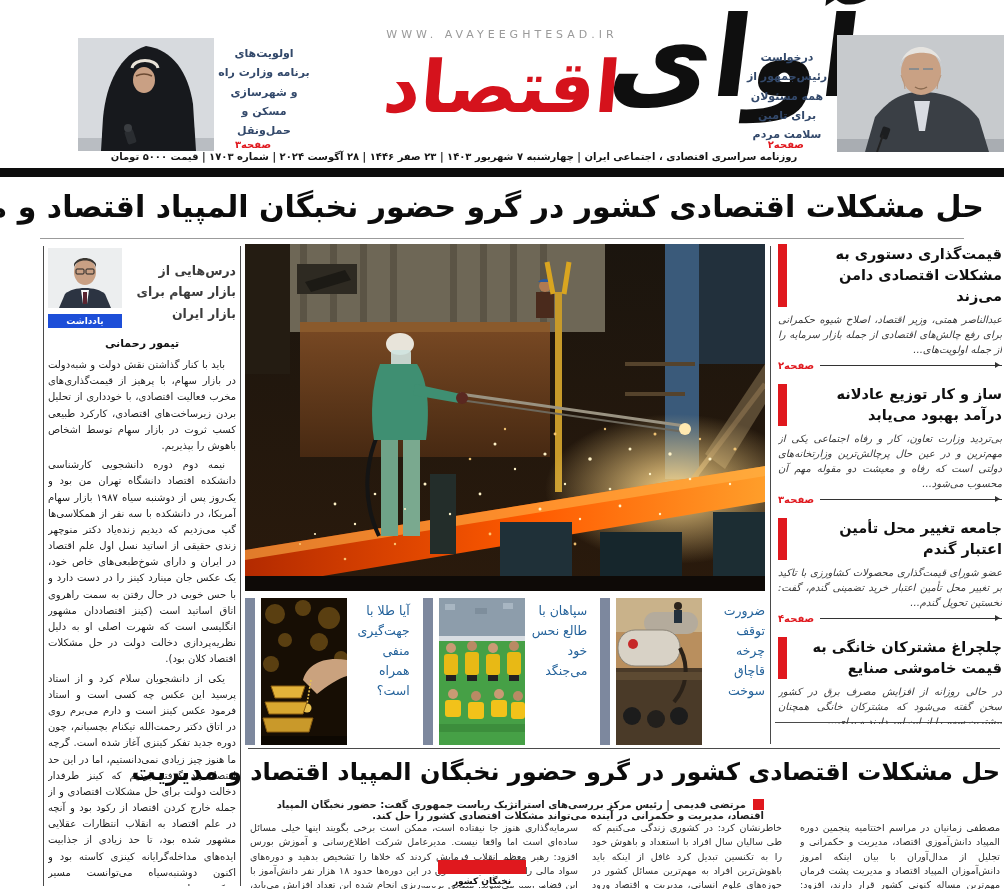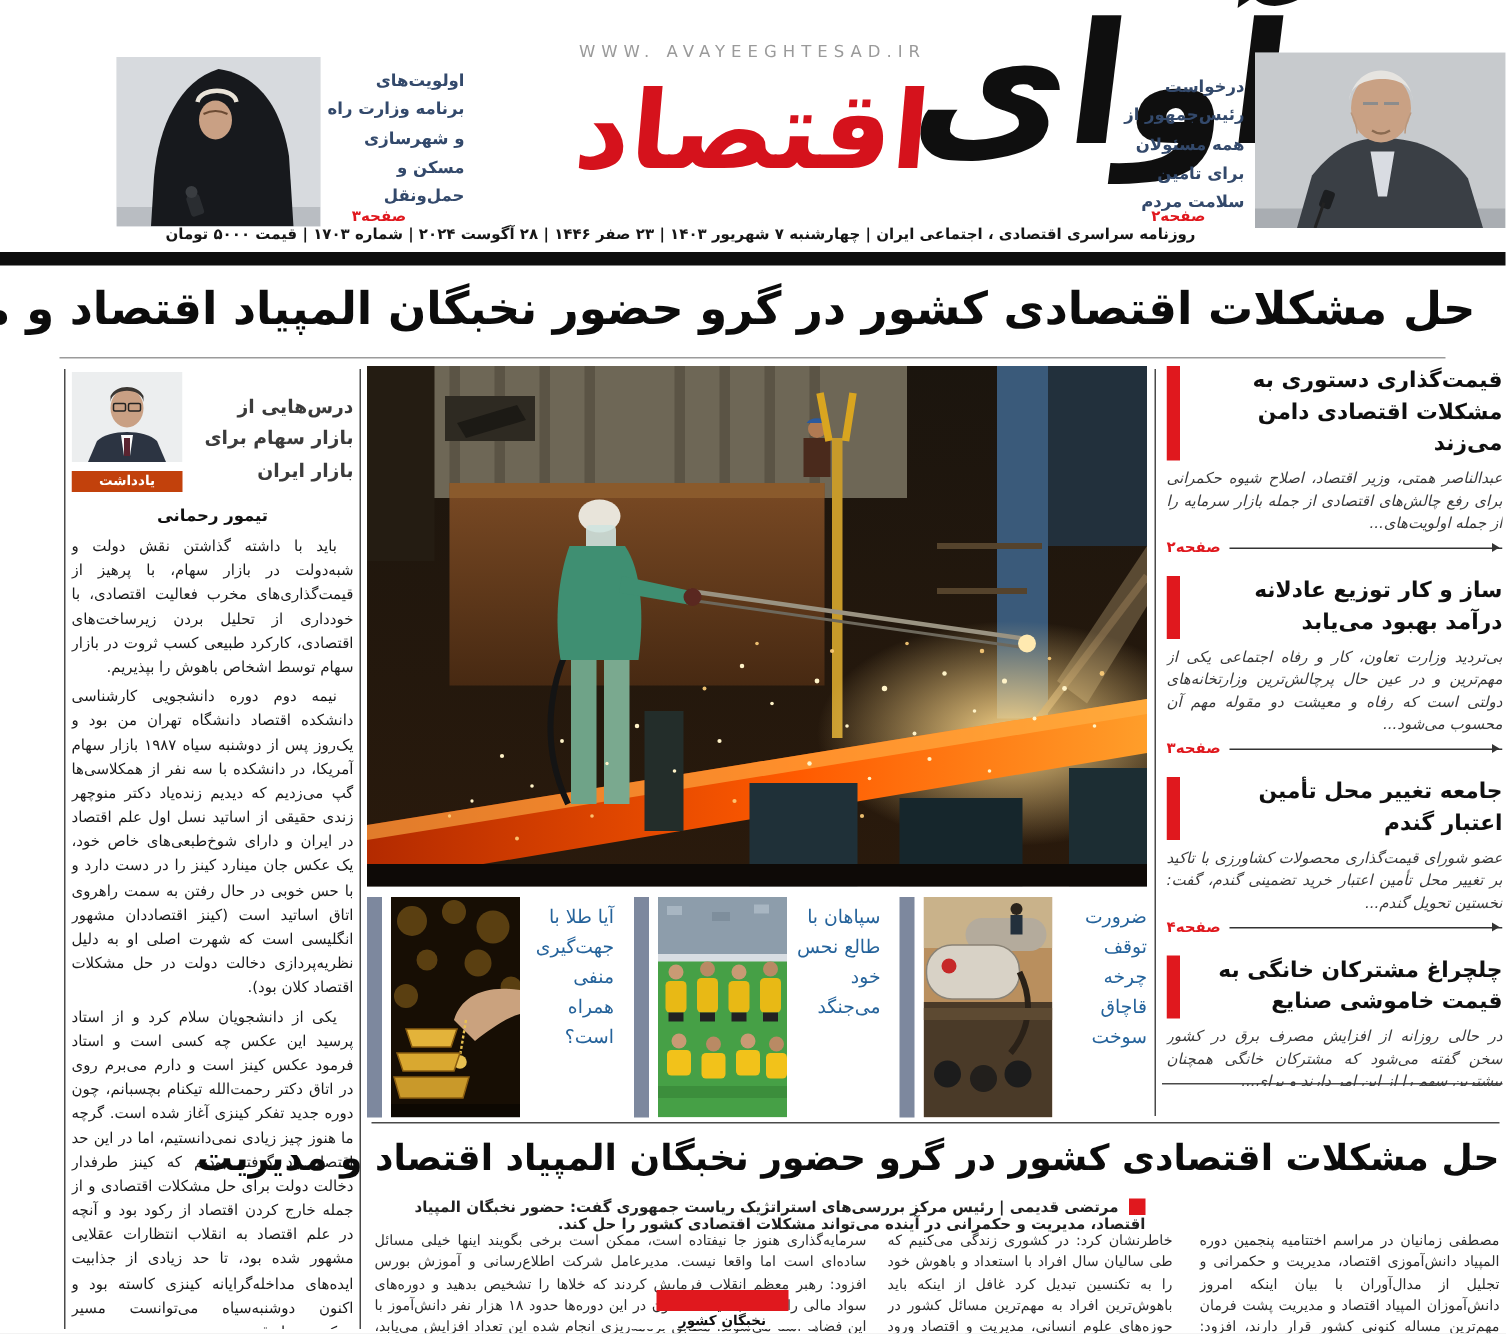--- a/index.html
+++ b/index.html
@@ -8,39 +8,39 @@
   .abs{position:absolute;}
 
   
   .website{top:28px;left:0;width:1004px;text-align:center;font-size:11px;letter-spacing:4px;
            color:#9a9a9a;direction:ltr;font-family:"DejaVu Sans",sans-serif;}
   .logo-black{top:-4px;left:570px;width:330px;font-size:112px;font-weight:bold;color:#0f0f0f;
               transform:skewX(-7deg);line-height:1.1;text-align:center;}
   .logo-red{top:44px;left:352px;width:300px;font-size:72px;font-weight:bold;color:#d5121c;
             transform:skewX(-5deg);line-height:1.2;text-align:center;}
   .m-photo{overflow:hidden;background:#d5d8db;}
-  .kicker{font-size:11px;font-weight:bold;color:#33496b;line-height:1.75;text-align:right;}
+  .kicker{font-size:11px;font-weight:bold;color:#33496b;line-height:1.75;text-align:center;}
   .pageref-red{font-size:10px;font-weight:bold;color:#e0181e;}
   .dateline{top:151px;left:0;width:908px;text-align:center;font-size:10px;font-weight:bold;color:#161616;}
   .black-bar{top:168px;left:0;width:1004px;height:9px;background:#0d0d0d;}
 
   
   .main-headline{top:183px;left:20px;width:964px;text-align:center;font-size:30px;font-weight:900;
                  color:#0c0c0c;line-height:1.6;letter-spacing:-1px;white-space:nowrap;}
   .headline-rule{top:238px;left:40px;width:924px;height:1px;background:#9b9b9b;}
 
   
   .v-rule{width:1px;background:#4a4a4a;}
   .h-rule{height:1px;background:#4a4a4a;}
 
   
   .opinion{left:48px;top:248px;width:188px;height:638px;overflow:hidden;}
   .op-head{display:flex;direction:ltr;gap:6px;}
   .op-photo-wrap{width:74px;flex:0 0 74px;}
-  .op-tag{background:#c2410c;color:#fff;font-size:9px;font-weight:bold;text-align:center;
+  .op-tag{background:#1d4ed8;color:#fff;font-size:9px;font-weight:bold;text-align:center;
           padding:2px 4px;margin-top:2px;}
   .op-title{flex:1;direction:rtl;text-align:right;font-size:12.5px;font-weight:bold;color:#3c3c3c;
             line-height:1.7;padding-top:12px;}
   .op-author{text-align:center;font-size:11px;font-weight:bold;color:#111;margin:9px 0 7px;}
   .op-body{font-size:10px;line-height:1.62;color:#1c1c1c;text-align:justify;}
   .op-body p{margin:0 0 3px;text-indent:11px;}
 
   
   .right-col{left:778px;top:244px;width:224px;height:480px;overflow:hidden;display:flex;
              flex-direction:column;}
@@ -147,21 +147,21 @@
           <path d="M26,20 C27,10 47,10 48,20 L48,16 C44,8 30,8 26,16 Z" fill="#3a3632"></path>
           <rect x="28" y="21" width="8" height="5" rx="1" fill="none" stroke="#222" stroke-width="1"></rect>
           <rect x="38" y="21" width="8" height="5" rx="1" fill="none" stroke="#222" stroke-width="1"></rect>
         </svg>
         <div class="op-tag">یادداشت</div>
       </div>
       <div class="op-title">درس‌هایی از بازار سهام برای بازار ایران</div>
     </div>
     <div class="op-author">تیمور رحمانی</div>
     <div class="op-body">
-      <p>باید با داشته گذاشتن نقش دولت و شبه‌دولت در بازار سهام، با پرهیز از قیمت‌گذاری‌های مخرب فعالیت اقتصادی، با خودداری از تحلیل بردن زیرساخت‌های اقتصادی، کارکرد طبیعی کسب ثروت در بازار سهام توسط اشخاص باهوش را بپذیریم.</p>
+      <p>باید با کنار گذاشتن نقش دولت و شبه‌دولت در بازار سهام، با پرهیز از قیمت‌گذاری‌های مخرب فعالیت اقتصادی، با خودداری از تحلیل بردن زیرساخت‌های اقتصادی، کارکرد طبیعی کسب ثروت در بازار سهام توسط اشخاص باهوش را بپذیریم.</p>
       <p>نیمه دوم دوره دانشجویی کارشناسی دانشکده اقتصاد دانشگاه تهران من بود و یک‌روز پس از دوشنبه سیاه ۱۹۸۷ بازار سهام آمریکا، در دانشکده با سه نفر از همکلاسی‌ها گپ می‌زدیم که دیدیم زنده‌یاد دکتر منوچهر زندی حقیقی از اساتید نسل اول علم اقتصاد در ایران و دارای شوخ‌طبعی‌های خاص خود، یک عکس جان مینارد کینز را در دست دارد و با حس خوبی در حال رفتن به سمت راهروی اتاق اساتید است (کینز اقتصاددان مشهور انگلیسی است که شهرت اصلی او به دلیل نظریه‌پردازی دخالت دولت در حل مشکلات اقتصاد کلان بود).</p>
       <p>یکی از دانشجویان سلام کرد و از استاد پرسید این عکس چه کسی است و استاد فرمود عکس کینز است و دارم می‌برم روی در اتاق دکتر رحمت‌الله تیکنام بچسبانم، چون دوره جدید تفکر کینزی آغاز شده است. گرچه ما هنوز چیز زیادی نمی‌دانستیم، اما در این حد اقتصاد یاد گرفته بودیم که کینز طرفدار دخالت دولت برای حل مشکلات اقتصادی و از جمله خارج کردن اقتصاد از رکود بود و آنچه در علم اقتصاد به انقلاب انتظارات عقلایی مشهور شده بود، تا حد زیادی از جذابیت ایده‌های مداخله‌گرایانه کینزی کاسته بود و اکنون دوشنبه‌سیاه می‌توانست مسیر معکوسی را رقم بزند.</p>
 
     </div>
   </div>
 
   <div class="abs main-photo">
     <svg width="520" height="347" viewBox="0 0 520 347">
       <defs>
         <linearGradient id="bgG" x1="0" y1="0" x2="0" y2="1">

